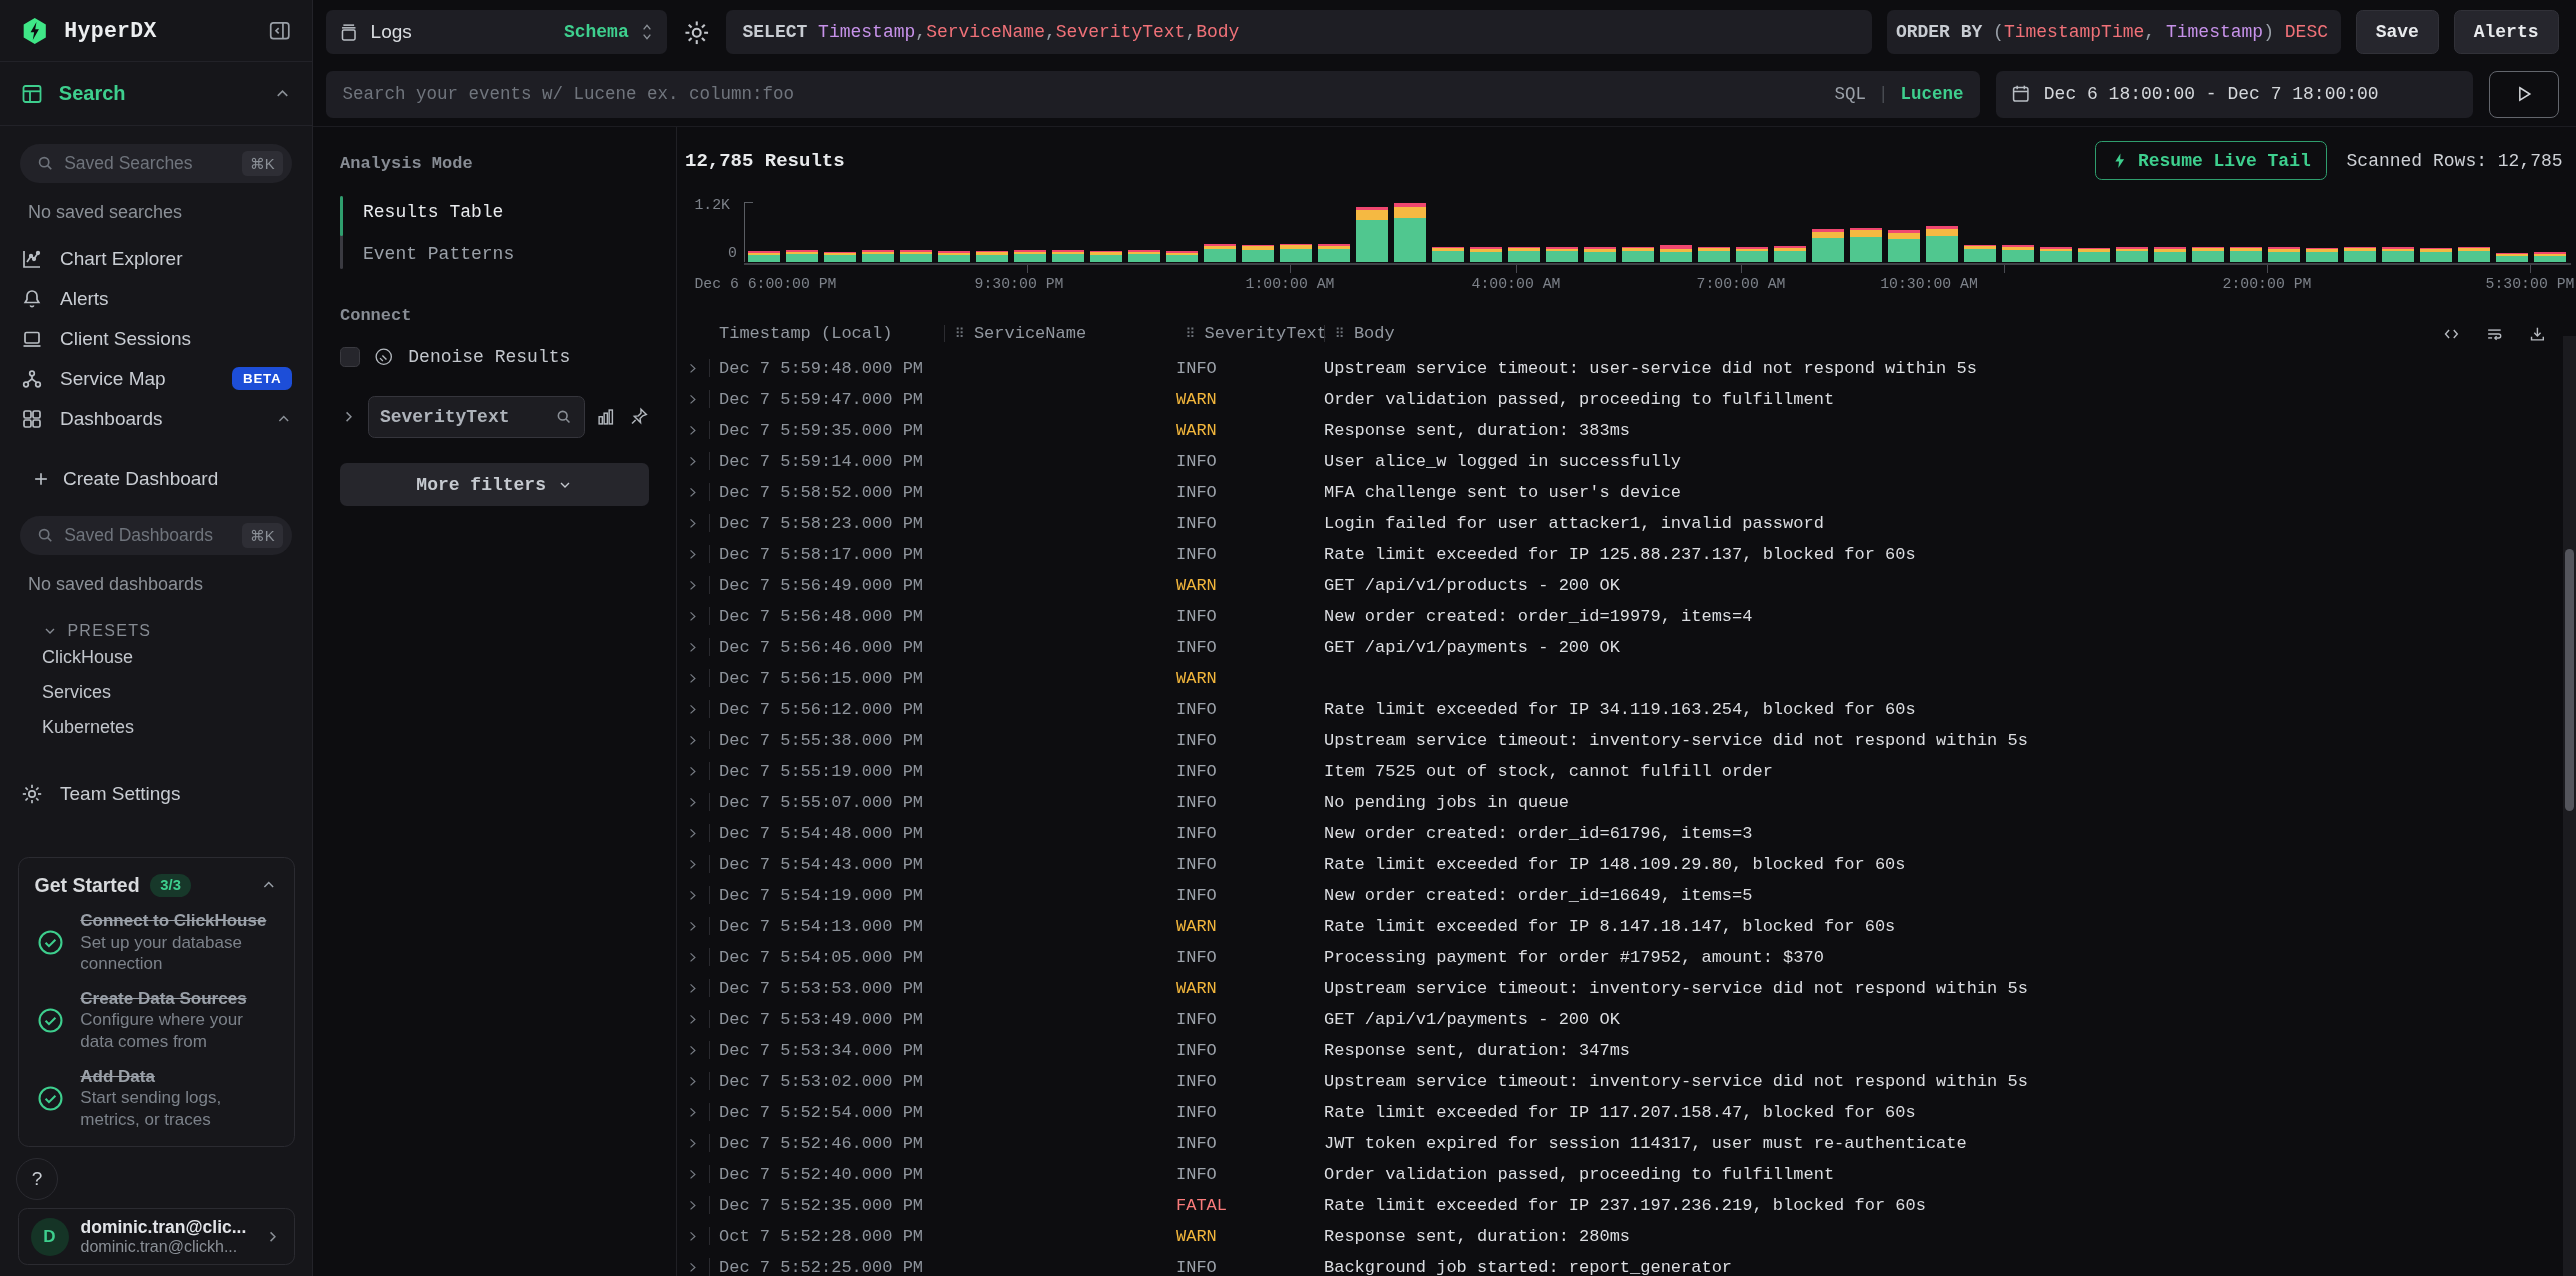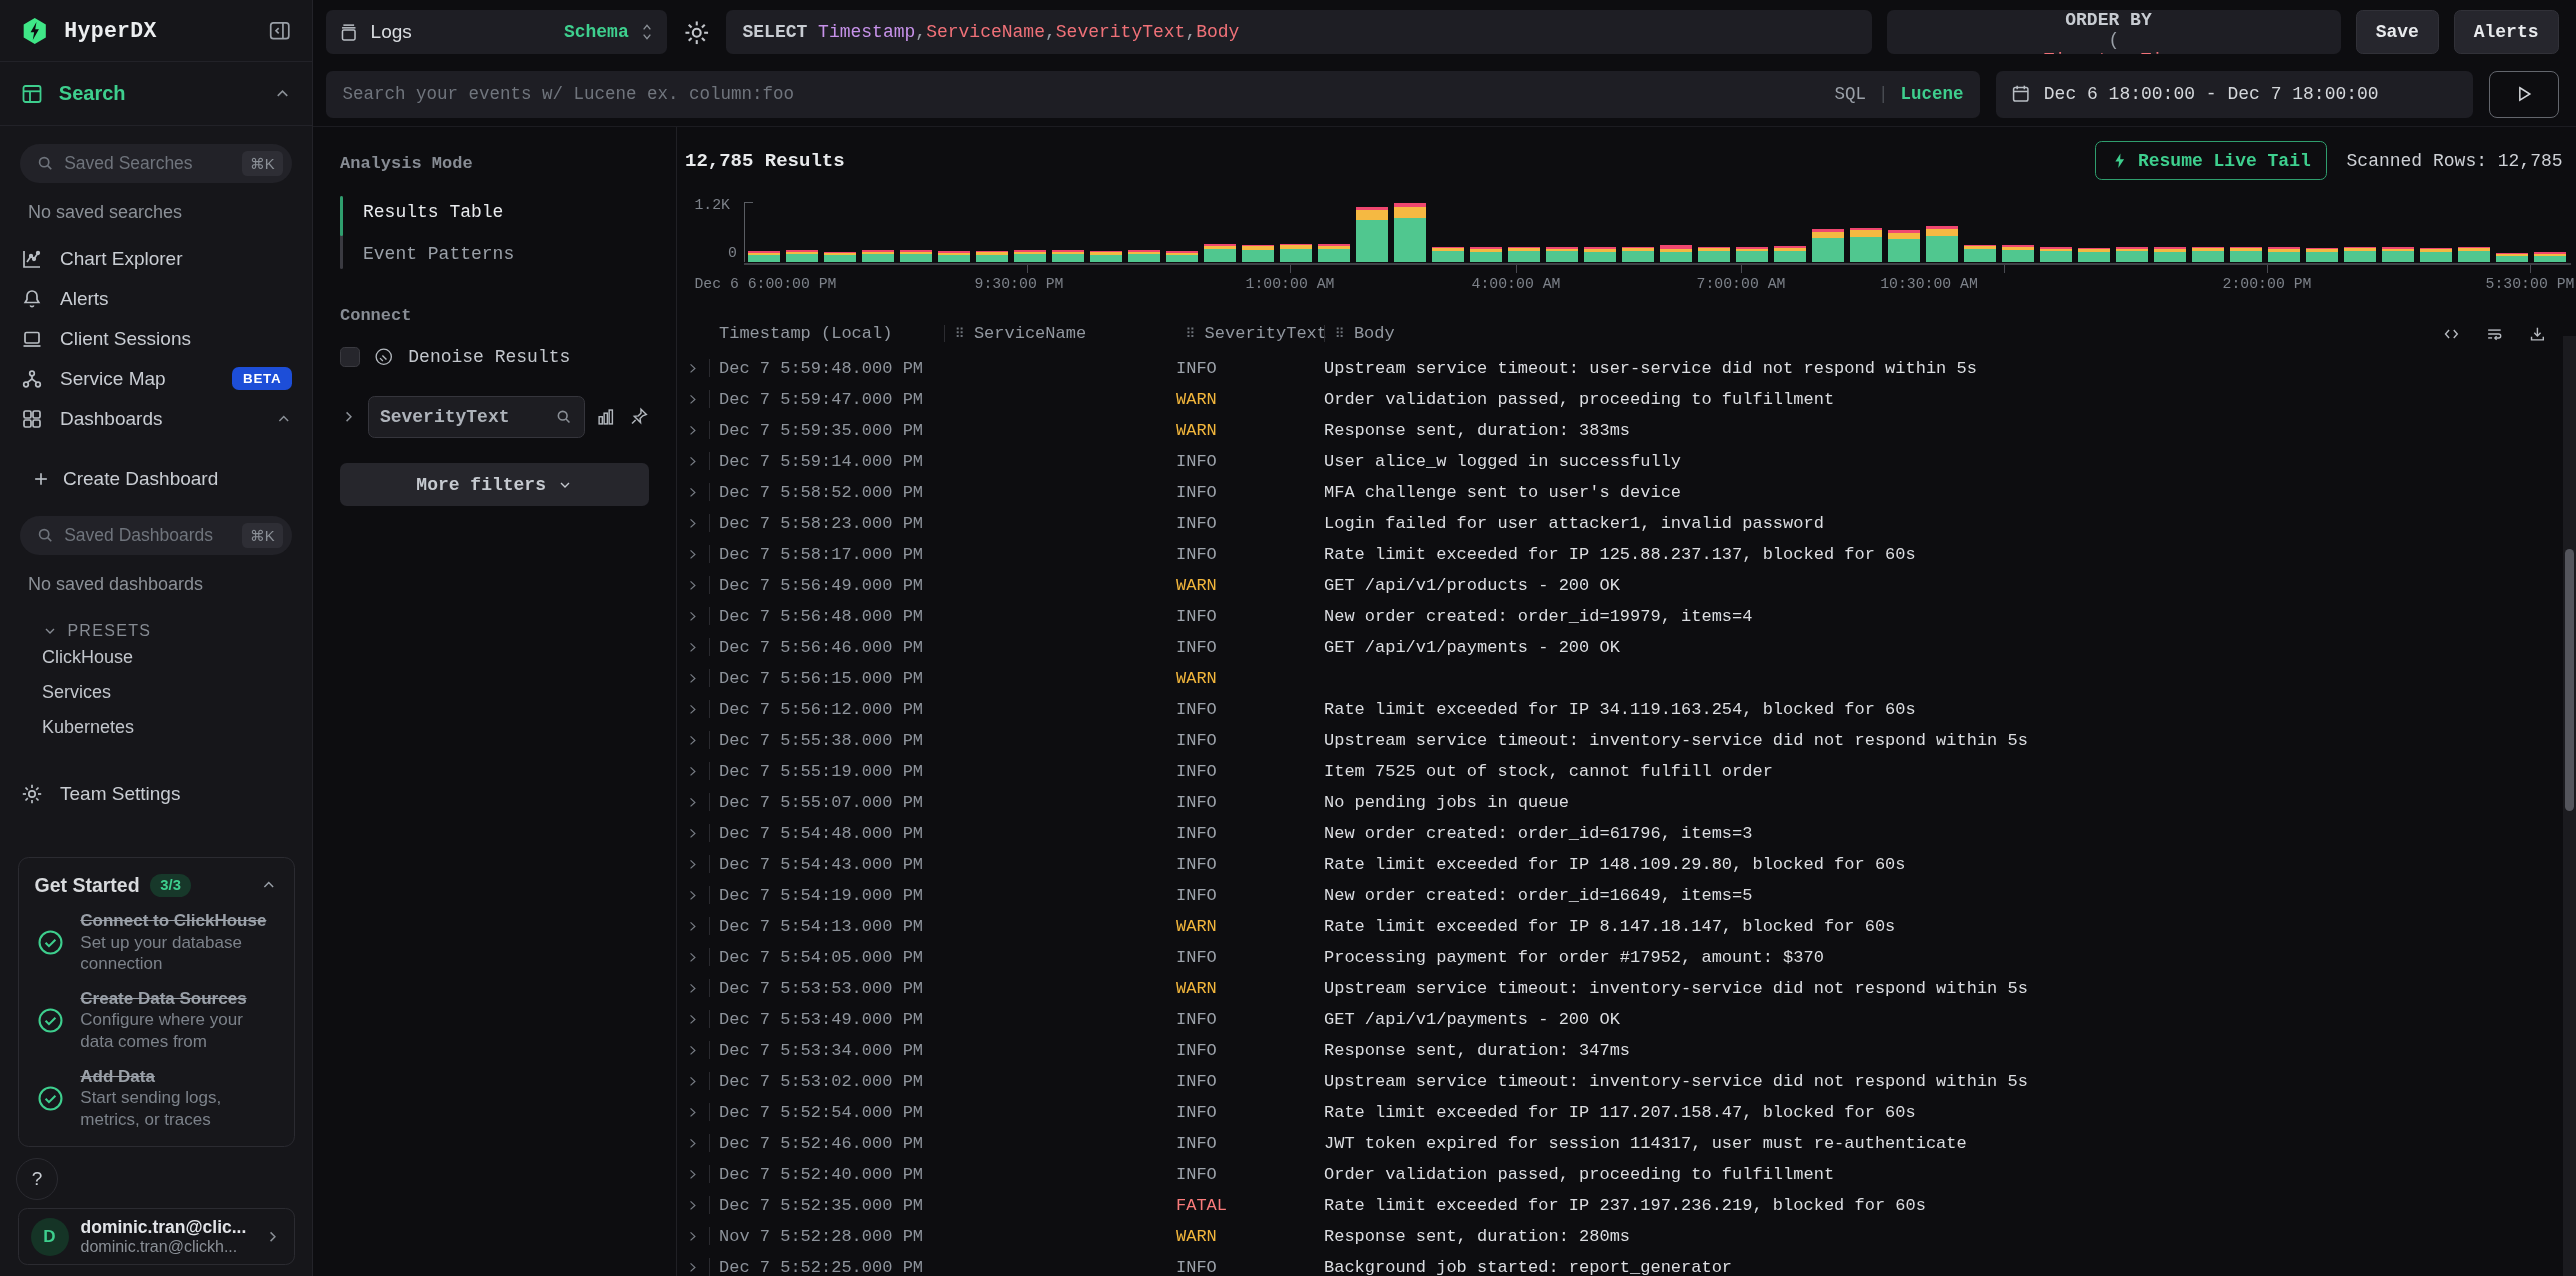--- a/index.html
+++ b/index.html
@@ -63,21 +63,21 @@
   .right { flex:1; display:flex; flex-direction:column; min-width:0; }
   .topbar { height:126px; padding:9.4px 17.5px 0 13.4px; }
   .tb-row1 { display:flex; align-items:center; gap:14.8px; height:46px; }
   .source-select { width:341px; height:44px; background:#1e1e24; border-radius:6.7px; display:flex; align-items:center; gap:10.7px; padding:0 12px; cursor:pointer; }
   .source-select .icn { width:21.5px; height:21.5px; color:#b9bec4; }
   .source-label { font-size:19px; color:#dadde1; }
   .schema { margin-left:auto; font-size:18px; font-weight:700; color:#3ecf8e; font-family:"Liberation Mono","DejaVu Sans Mono",monospace; }
   .updown { width:16px; height:20px; color:#8b9097; }
   .gear-btn { width:29.5px; height:29.5px; color:#c3c6cb; cursor:pointer; flex:none;}
   .sql-box { flex:1; height:44px; background:#1e1e24; border-radius:6.7px; display:flex; align-items:center; padding:0 16px; font-size:18px; white-space:pre; overflow:hidden;}
-  .order-box { width:454px; height:44px; background:#1e1e24; border-radius:6.7px; display:flex; align-items:center; padding:0 0; font-size:18px; white-space:pre; overflow:hidden;flex-direction:column;}
+  .order-box { width:454px; height:44px; background:#1e1e24; border-radius:6.7px; display:flex; align-items:center; padding:0 9px; font-size:18px; white-space:pre; overflow:hidden;}
   .tok-kw { color:#c8ccd2; font-weight:700; }
   .tok-purple { color:#c792ea; }
   .tok-red { color:#f07178; }
   .tok-plain { color:#9aa0a8; }
   .btn { height:44px; background:#26262d; border:1.3px solid #313138; border-radius:6.7px; display:flex; align-items:center; justify-content:center; font-size:18px; font-weight:700; color:#e8eaed; padding:0 19px; cursor:pointer; font-family:"Liberation Mono","DejaVu Sans Mono",monospace;}
   .tb-row2 { display:flex; align-items:center; gap:16px; height:48px; margin-top:14.8px; }
   .search-box { flex:1; height:47px; background:#1e1e24; border-radius:6.7px; display:flex; align-items:center; padding:0 16px; gap:12px; }
   .search-box input { flex:1; background:transparent; border:none; outline:none; font-size:17.5px; color:#dfe2e6; font-family:"Liberation Mono","DejaVu Sans Mono",monospace; min-width:0; }
   .search-box input::placeholder { color:#70757d; }
   .lang-sql { font-size:17.5px; color:#9aa0a8; cursor:pointer;}
@@ -1134,21 +1134,21 @@
     <div class="body">Rate limit exceeded for IP 237.197.236.219, blocked for 60s</div>
   </div>
 
   <div class="row">
     <div class="cexp">
       <svg viewBox="0 0 24 24" fill="none" stroke="currentColor" stroke-width="2">
                   <polyline points="9,5.5 16,12 9,18.5"></polyline>
                 </svg>
       <div class="vsep"></div>
     </div>
-    <div class="ts">Nov 7 5:52:28.000 PM</div>
+    <div class="ts">Oct 7 5:52:28.000 PM</div>
     <div class="svc"></div>
     <div class="sev" style="color: rgb(242, 182, 60);">WARN</div>
     <div class="body">Response sent, duration: 280ms</div>
   </div>
 
   <div class="row">
     <div class="cexp">
       <svg viewBox="0 0 24 24" fill="none" stroke="currentColor" stroke-width="2">
                   <polyline points="9,5.5 16,12 9,18.5"></polyline>
                 </svg>

